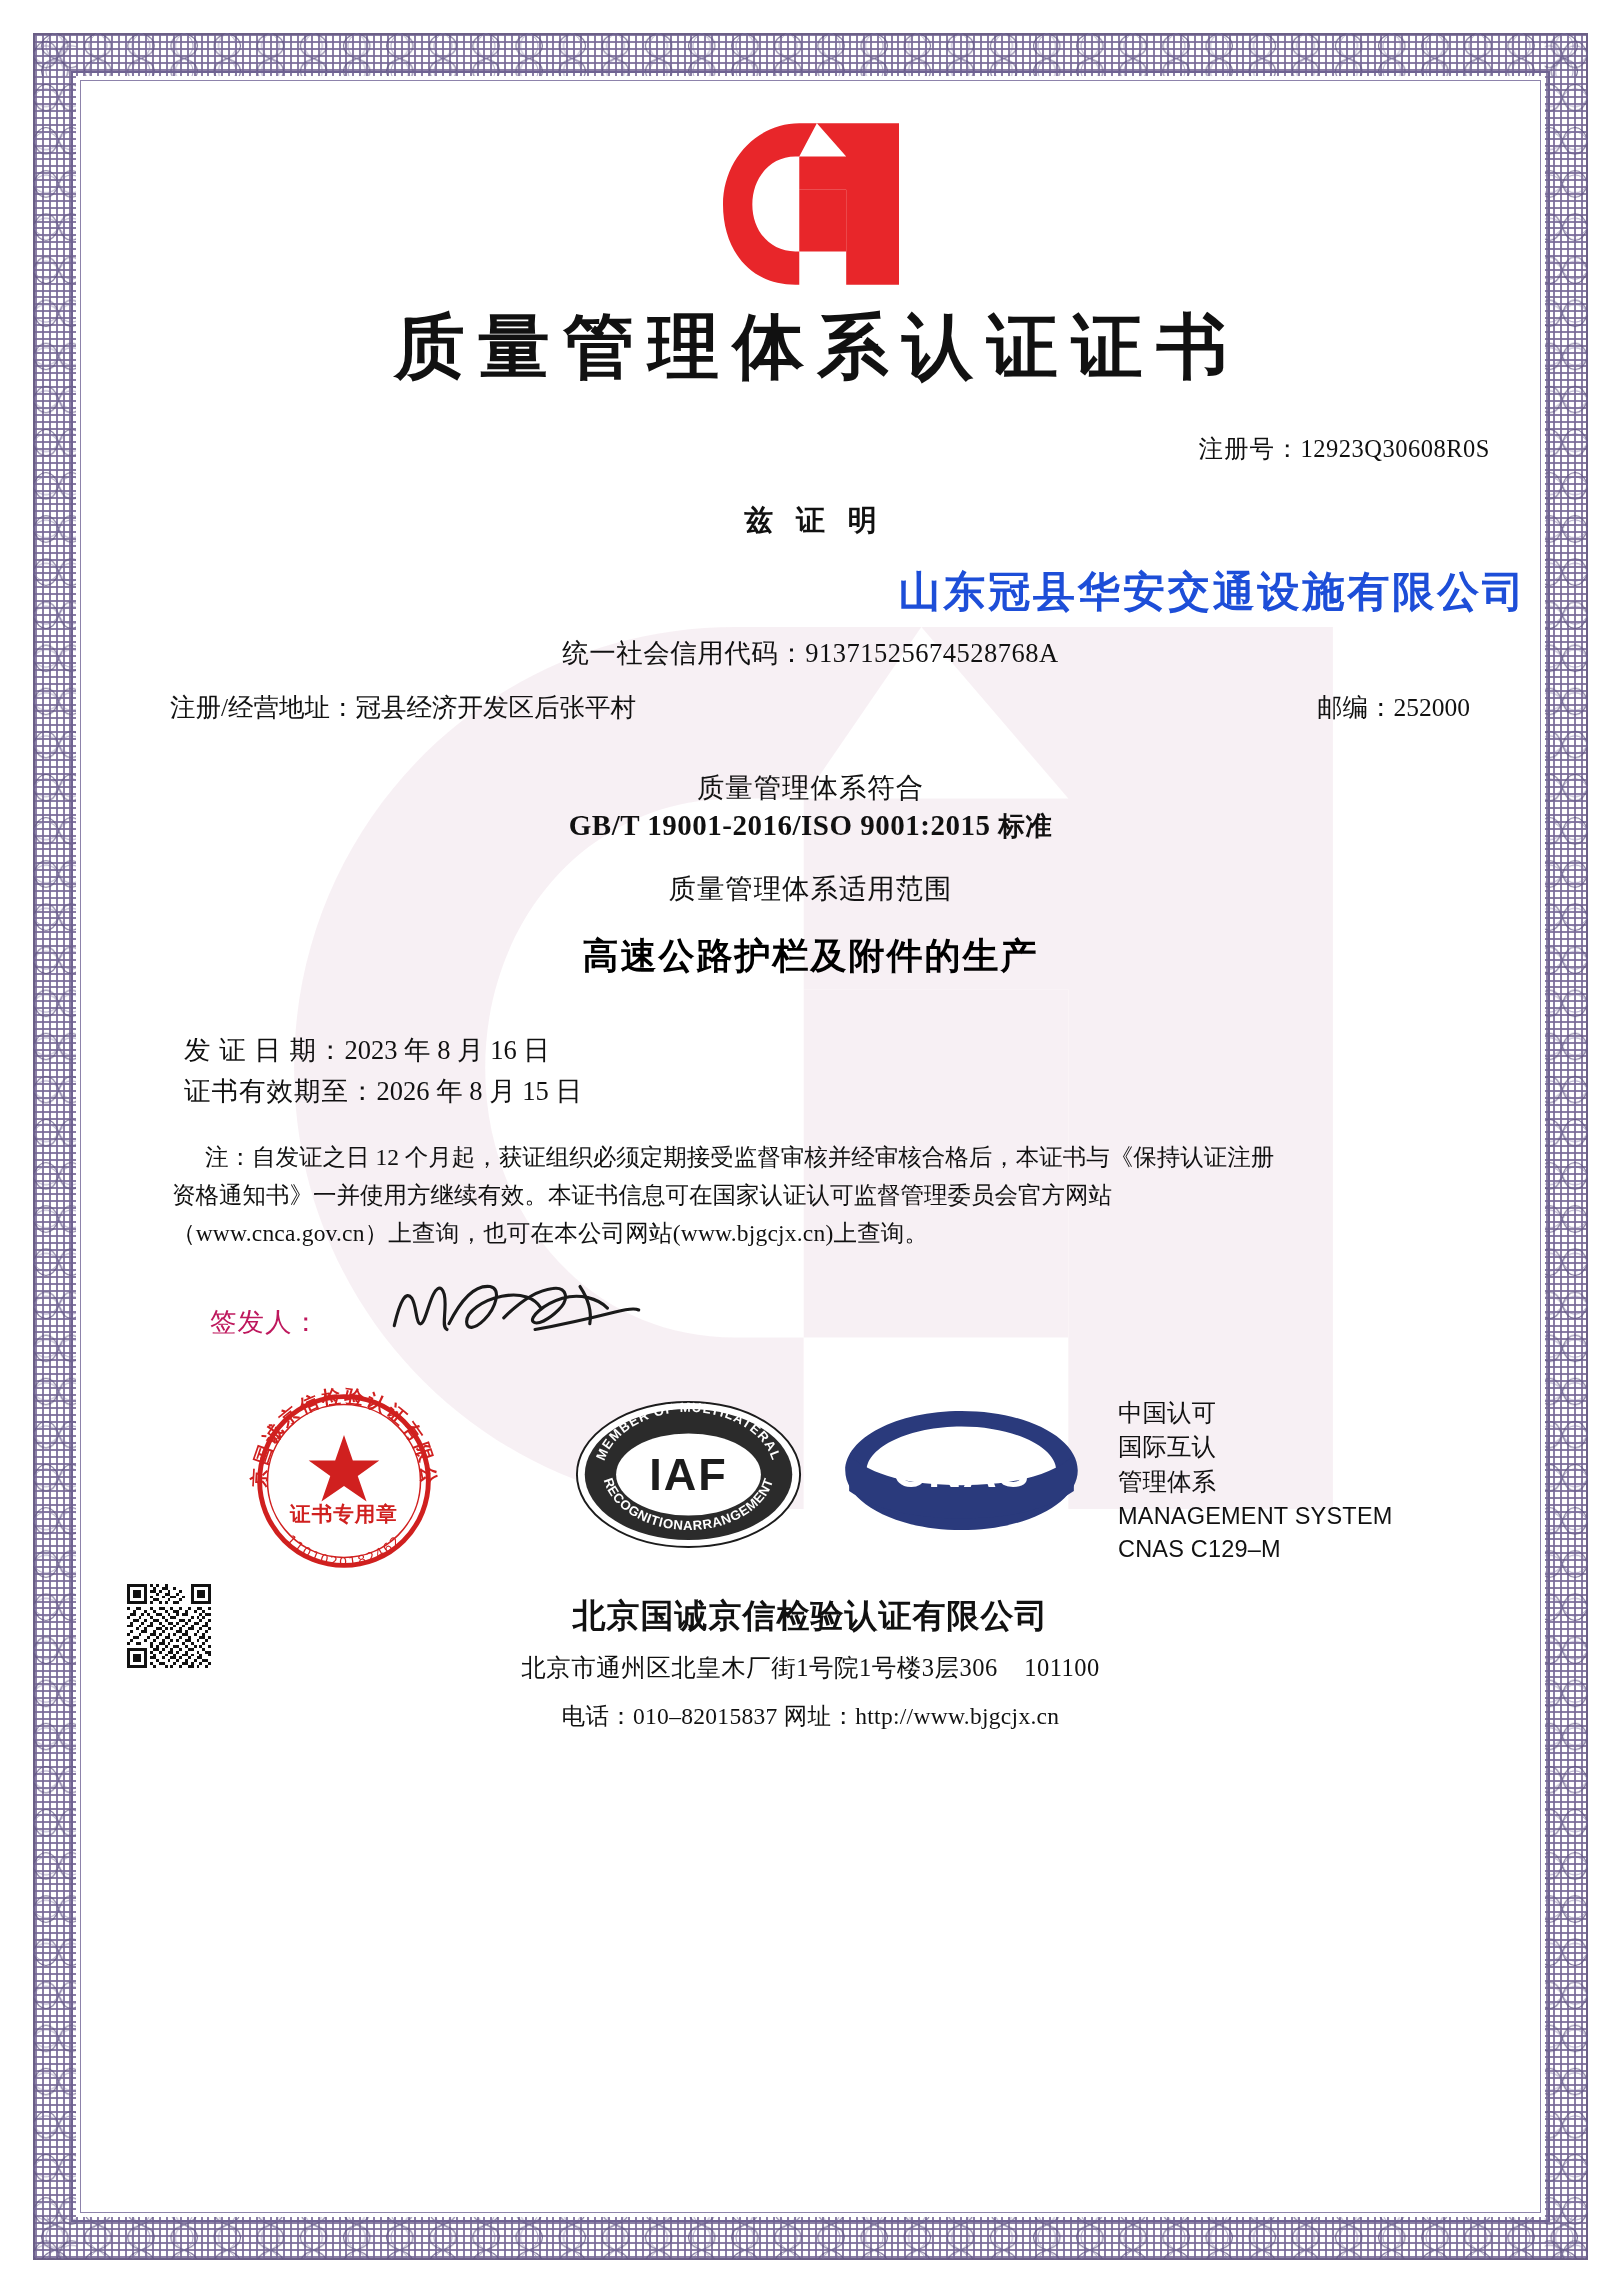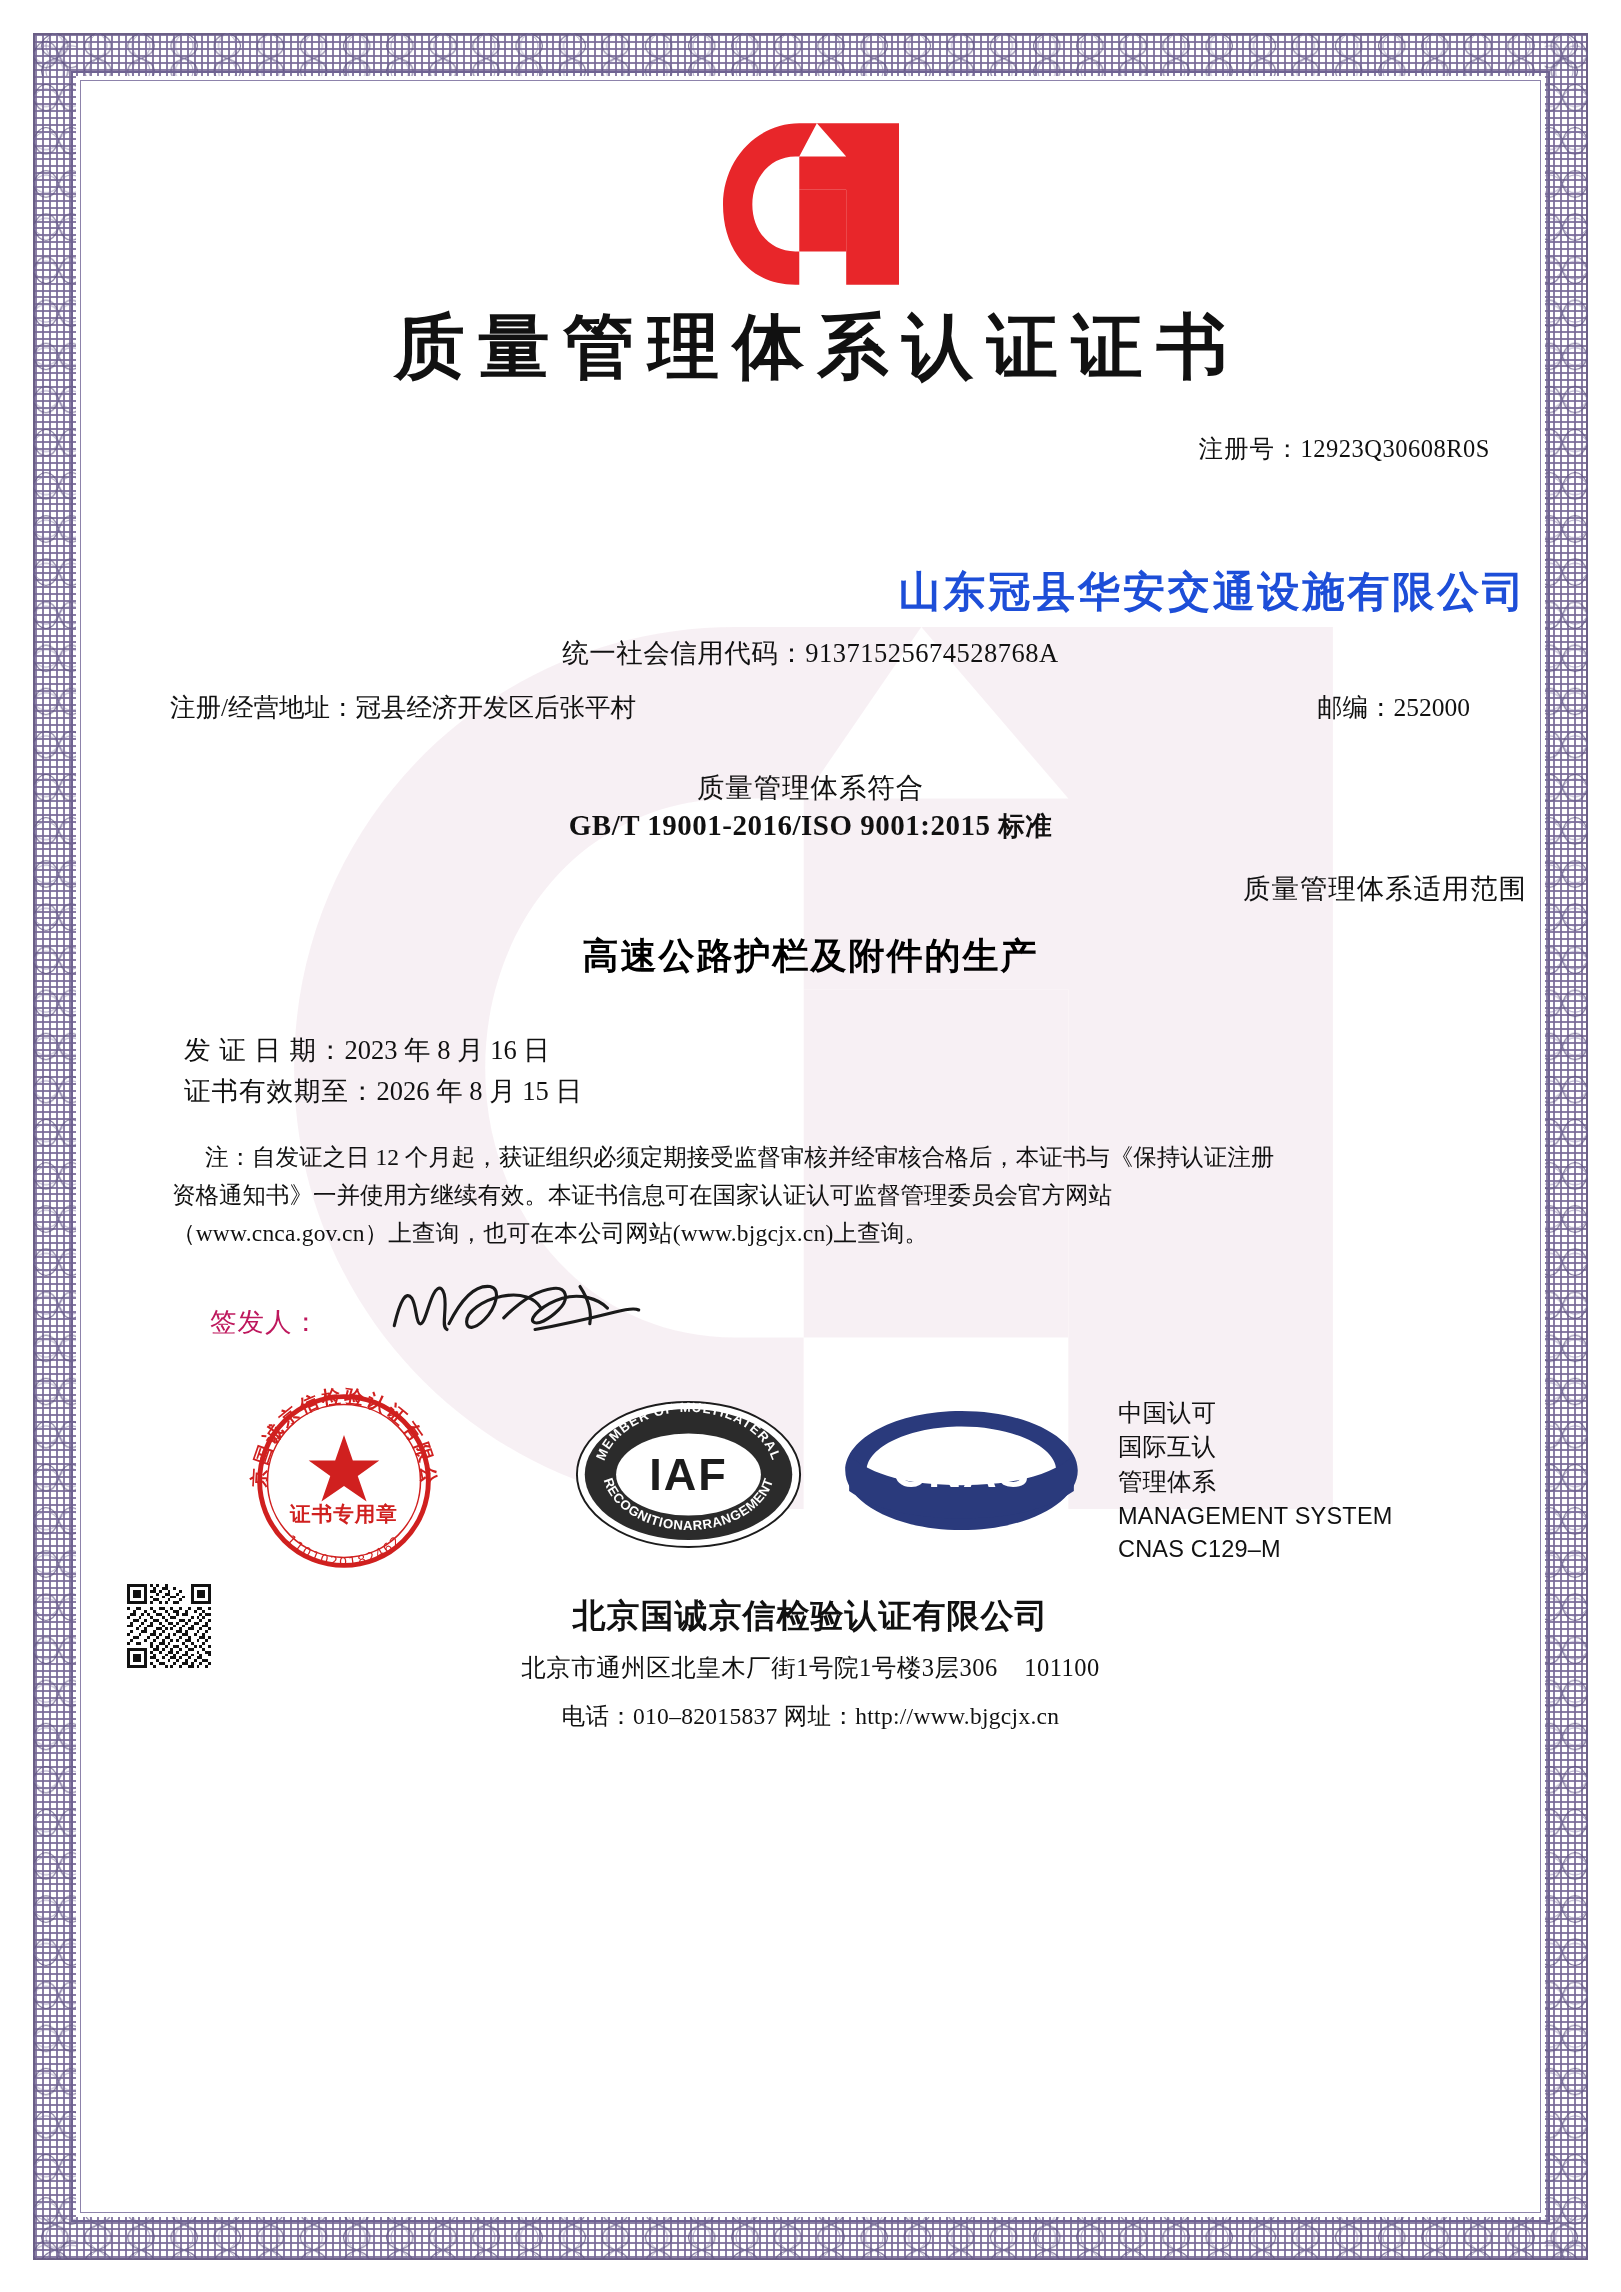--- a/index.html
+++ b/index.html
@@ -201,21 +201,20 @@
     letter-spacing: 0.5px;
     margin-bottom: 27px;
   }
   .std-line-2 .suffix {
     font-weight: bold;
     font-size: 26.5px;
   }
   .std-line-3 {
     font-size: 27.4px;
     letter-spacing: 1px;
-    text-align: right;
   }
 
   .scope {
     position: absolute;
     left: 0;
     right: 0;
     top: 838px;
     text-align: center;
     font-size: 36px;
     font-weight: bold;
@@ -363,20 +362,21 @@
         <path d="M78,68 L126,68 L126,131 L78,131 Z" fill="#e8262a"></path>
       </svg>
     </div>
 
     <div class="title">质量管理体系认证证书</div>
 
     <div class="reg-no">
       <span class="label">注册号：</span><span>12923Q30608R0S</span>
     </div>
 
+    <div class="hereby">兹 证 明</div>
 
     <div class="company">山东冠县华安交通设施有限公司</div>
 
     <div class="credit-code">
       <span>统一社会信用代码：</span><span>91371525674528768A</span>
     </div>
 
     <div class="address-row">
       <div>
         <span>注册/经营地址：</span><span>冠县经济开发区后张平村</span>

